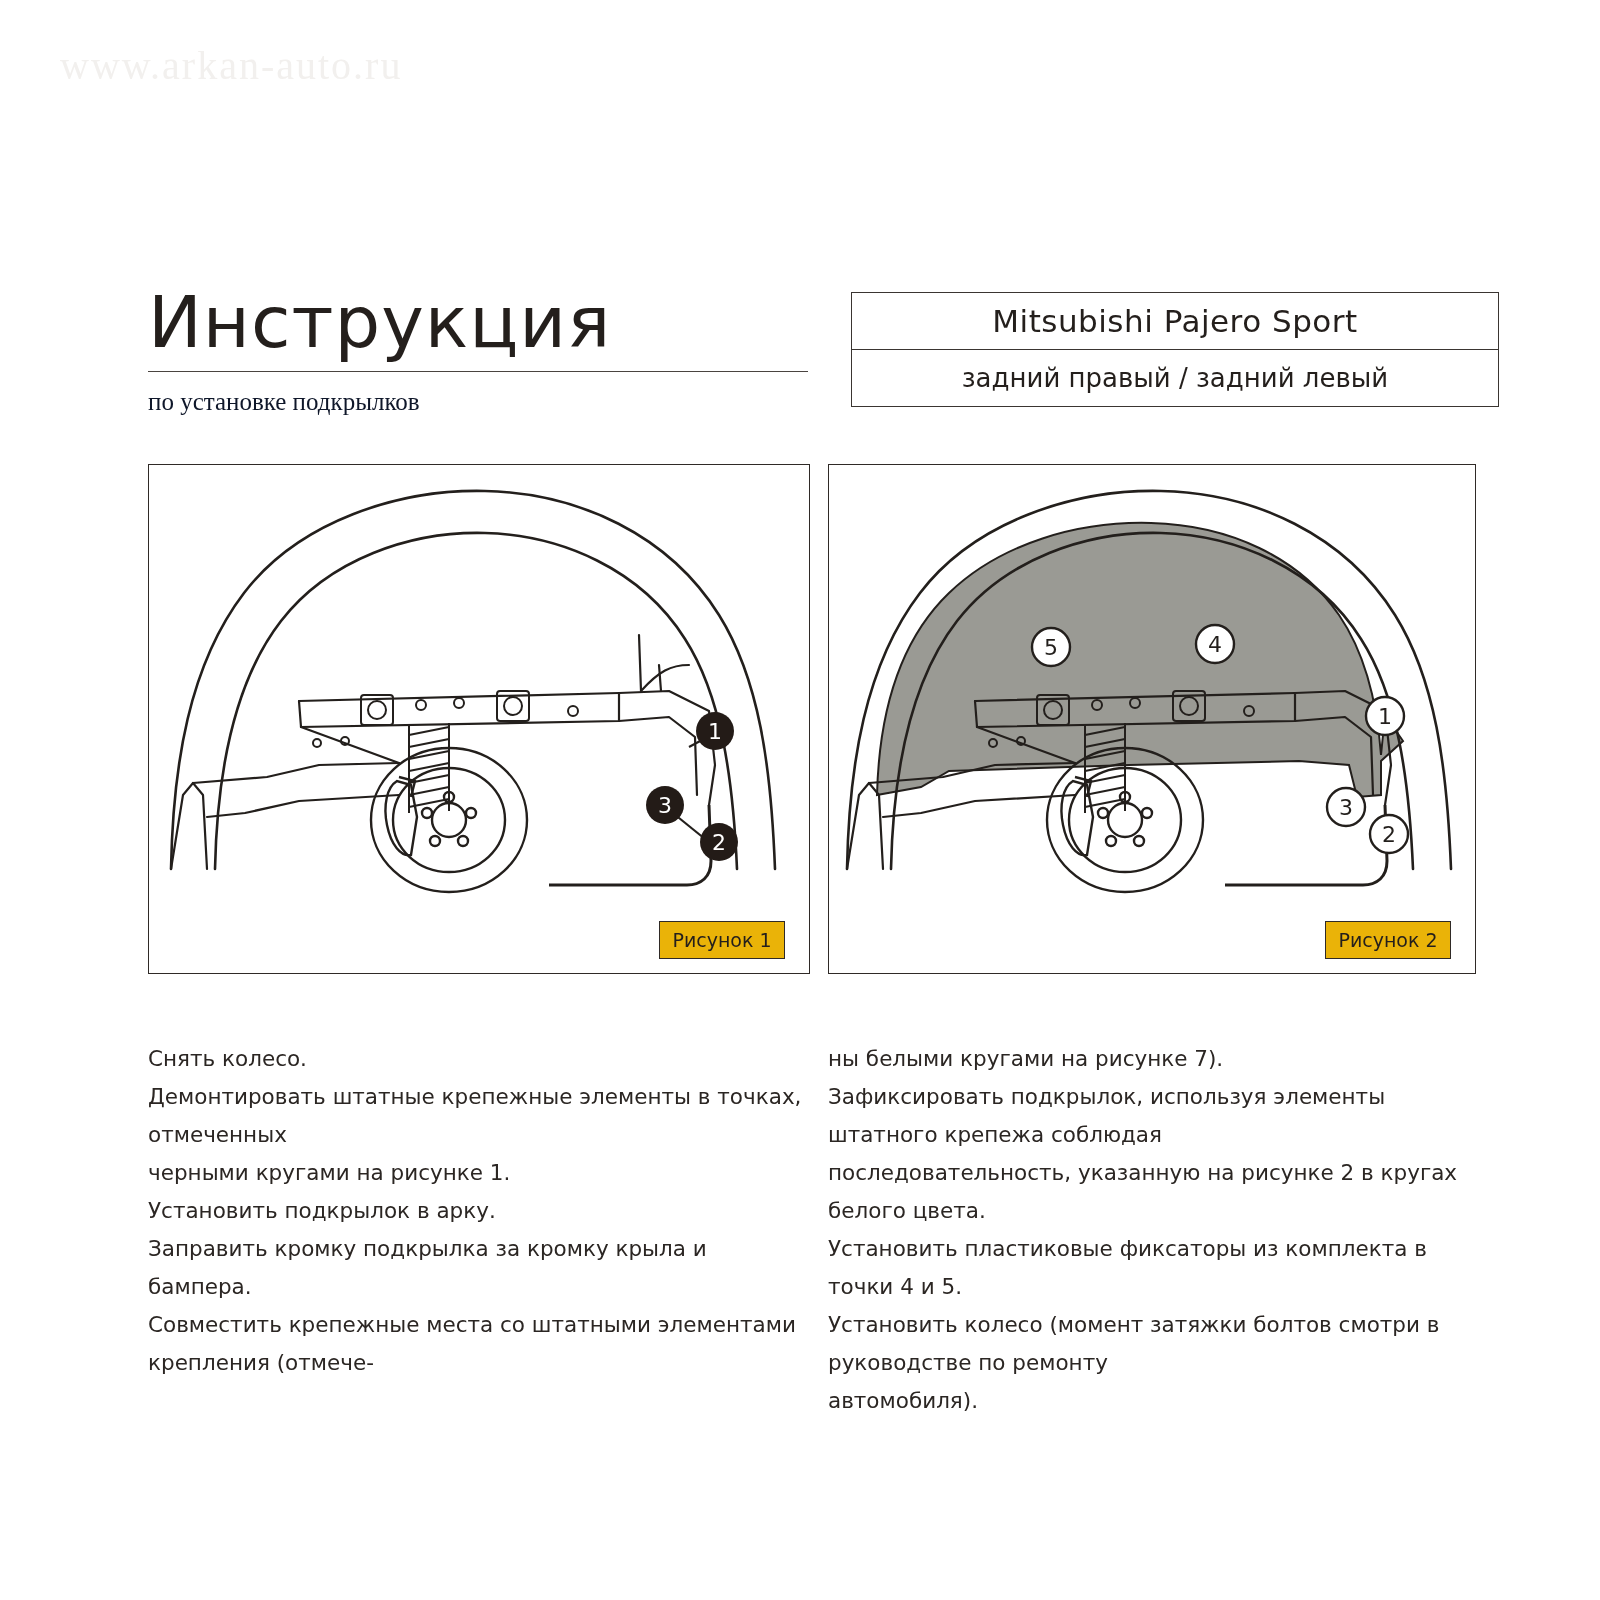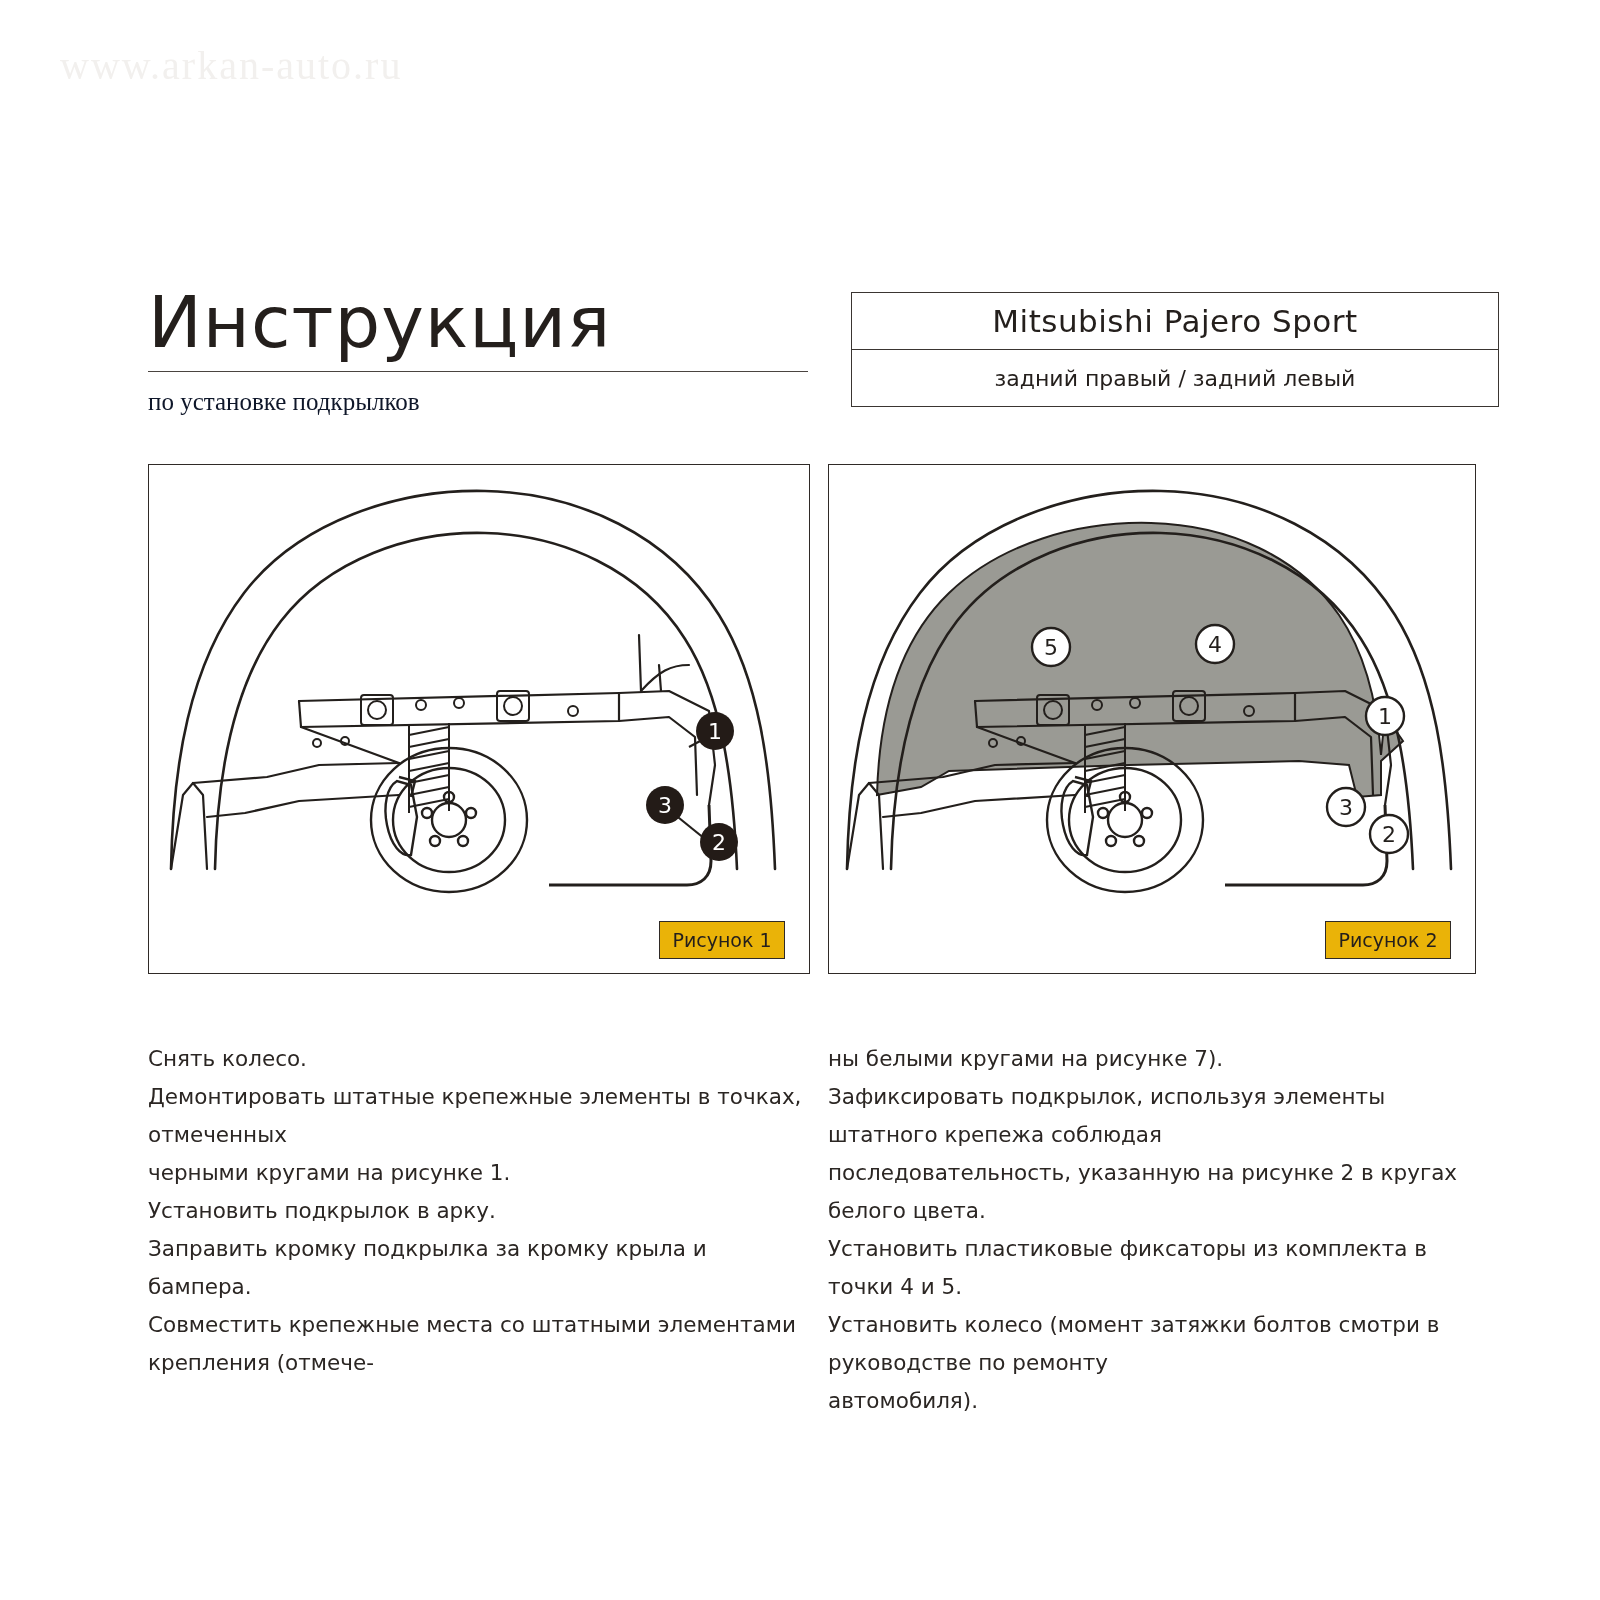--- a/index.html
+++ b/index.html
@@ -79,21 +79,21 @@
   .hr-row.top {
     border-bottom: 1.6px solid #3a3531;
   }
   .hr-model {
     font-size: 31px;
     letter-spacing: 0.5px;
     font-family: "DejaVu Sans", sans-serif;
     color: #241f1c;
   }
   .hr-variant {
-    font-size: 22px;
+    font-size: 26px;
     font-family: "DejaVu Sans", sans-serif;
     color: #241f1c;
   }
 
   
   .fig {
     position: absolute;
     border: 1.5px solid #2f2a27;
     background: #ffffff;
   }

